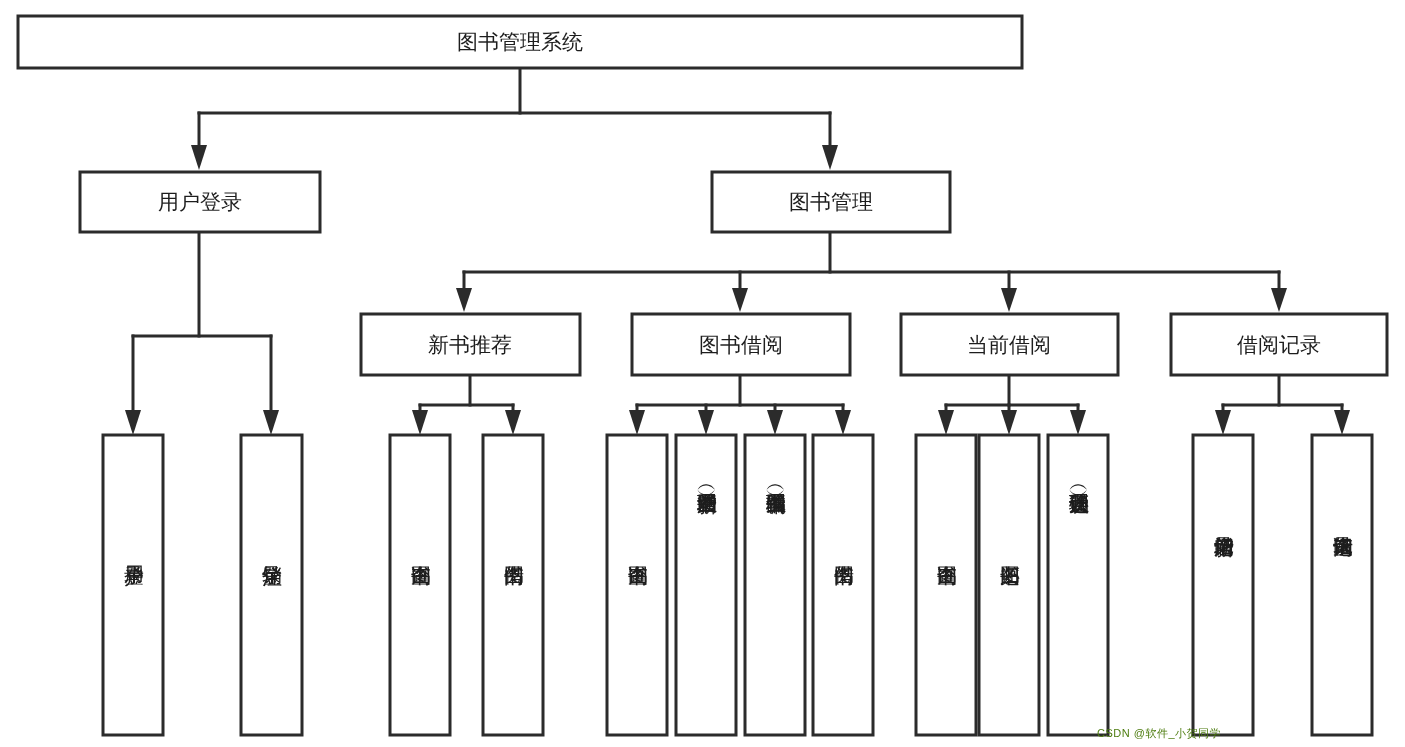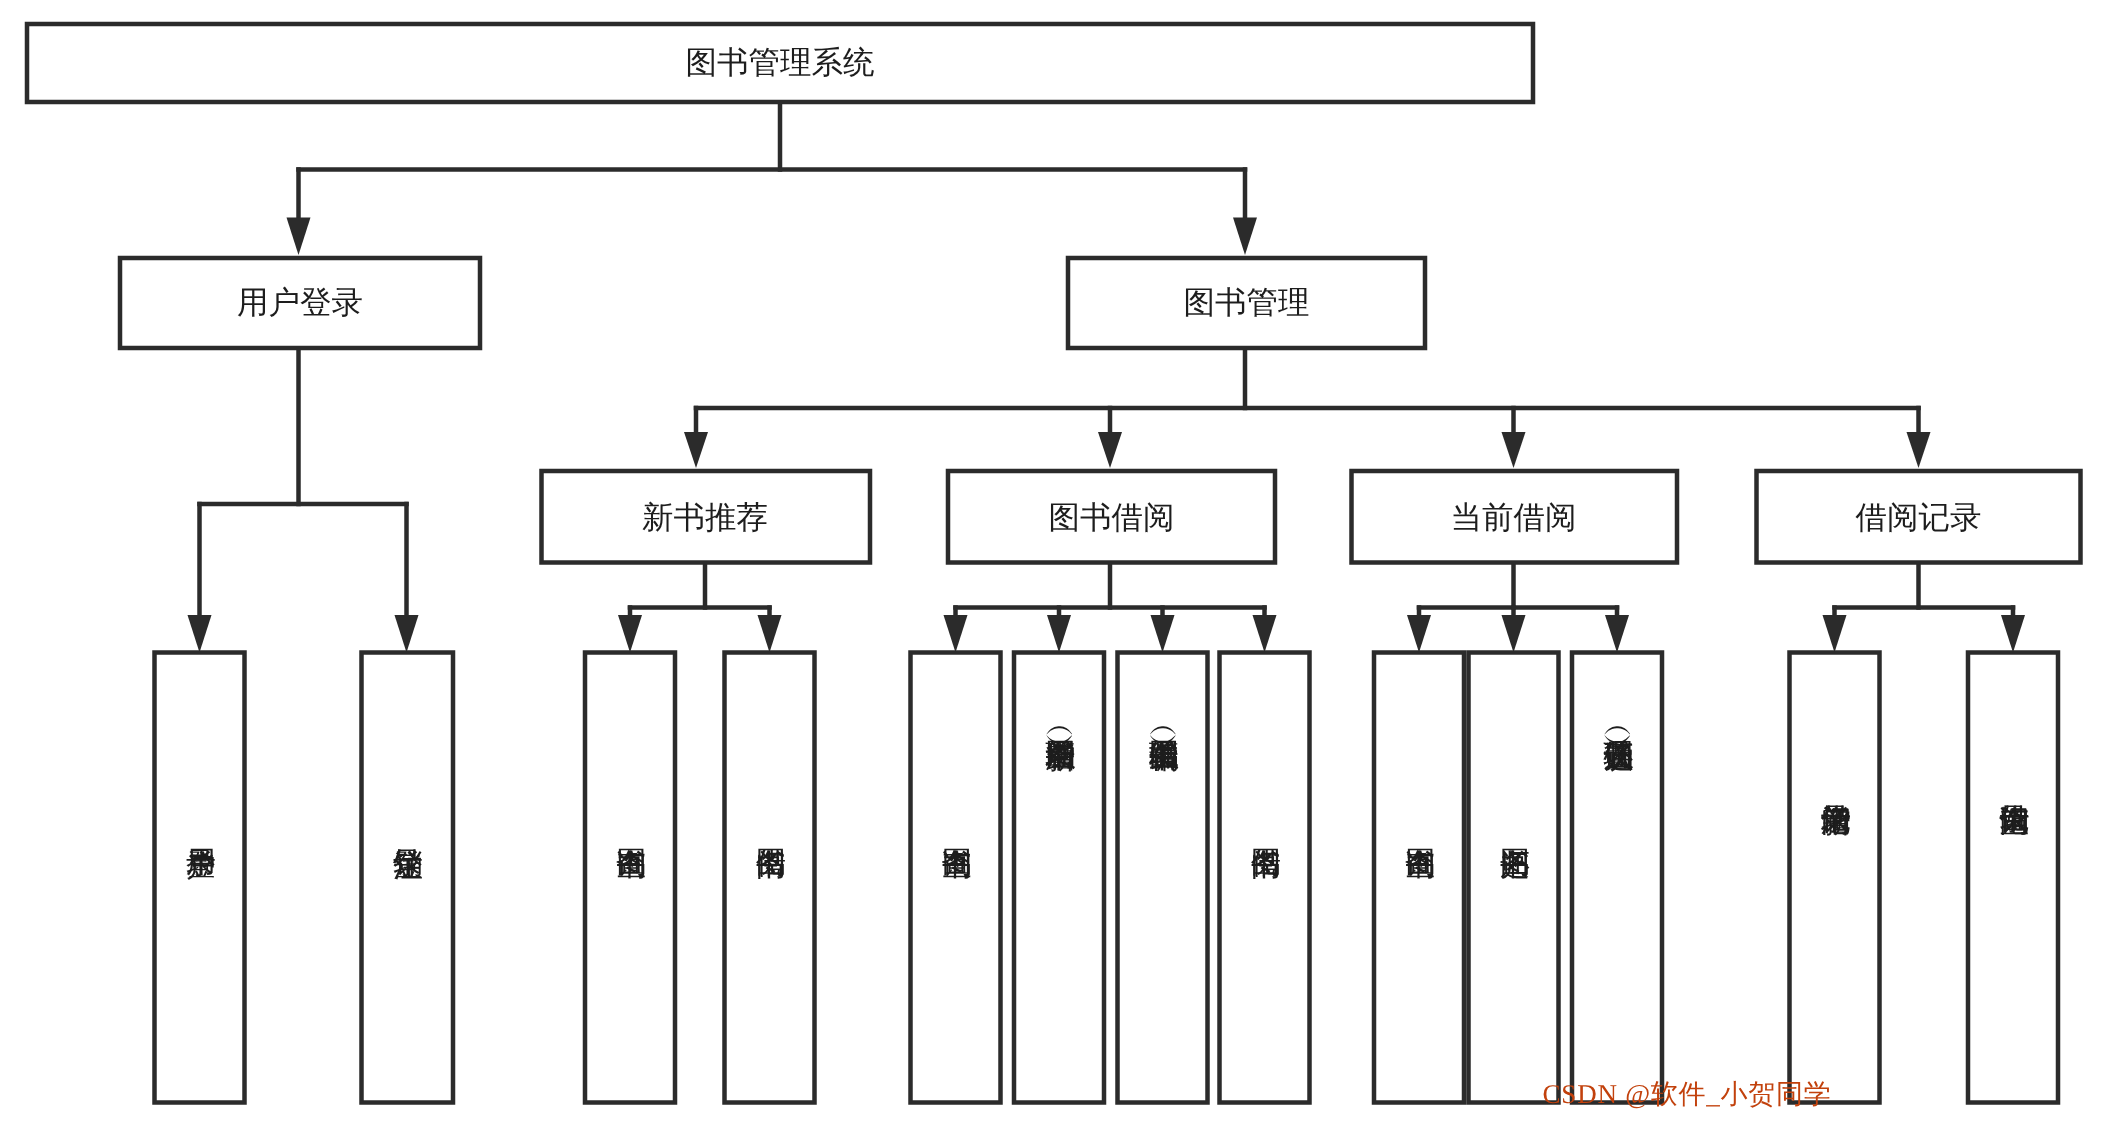--- a/index.html
+++ b/index.html
@@ -53,23 +53,23 @@
     font-family: "DejaVu Sans", "Liberation Sans", sans-serif;
     font-size: 20px;
     fill: #1d1d1d;
     text-anchor: middle;
     dominant-baseline: middle;
   }
   .watermark {
     position: absolute;
     right: 8px;
     bottom: 6px;
-    font-family: Liberation Serif, serif;
-    font-size: 18px;
-    color: #c2410c;
+    font-family: Liberation Sans, sans-serif;
+    font-size: 11px;
+    color: #4d7c0f;
     white-space: nowrap;
     letter-spacing: 0.5px;
   }
 </style>
 </head>
 <body>
 
 <div id="diagram-root">
 
   <svg class="flow" viewBox="0 0 1405 747">

